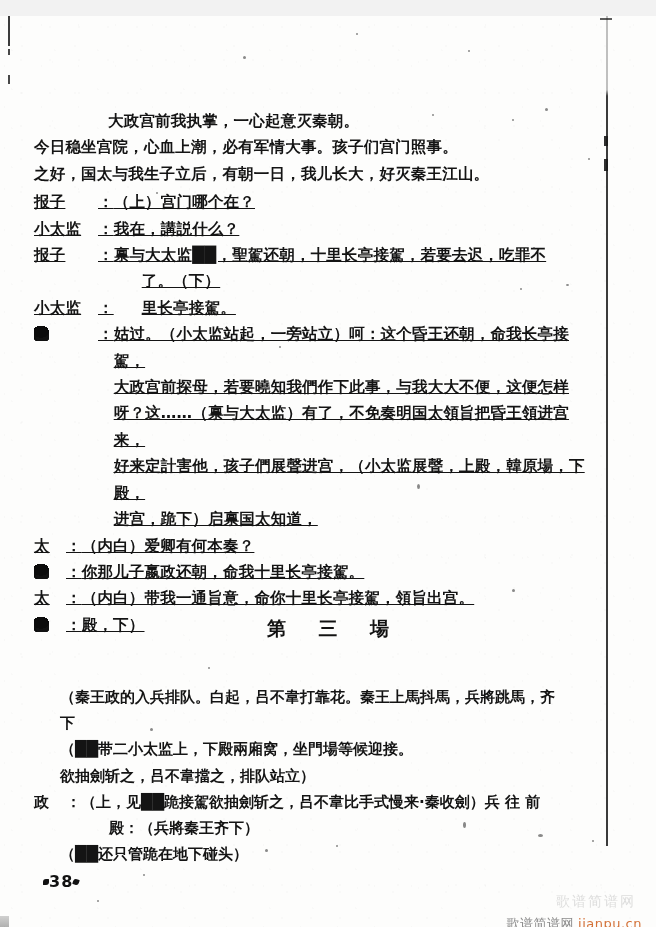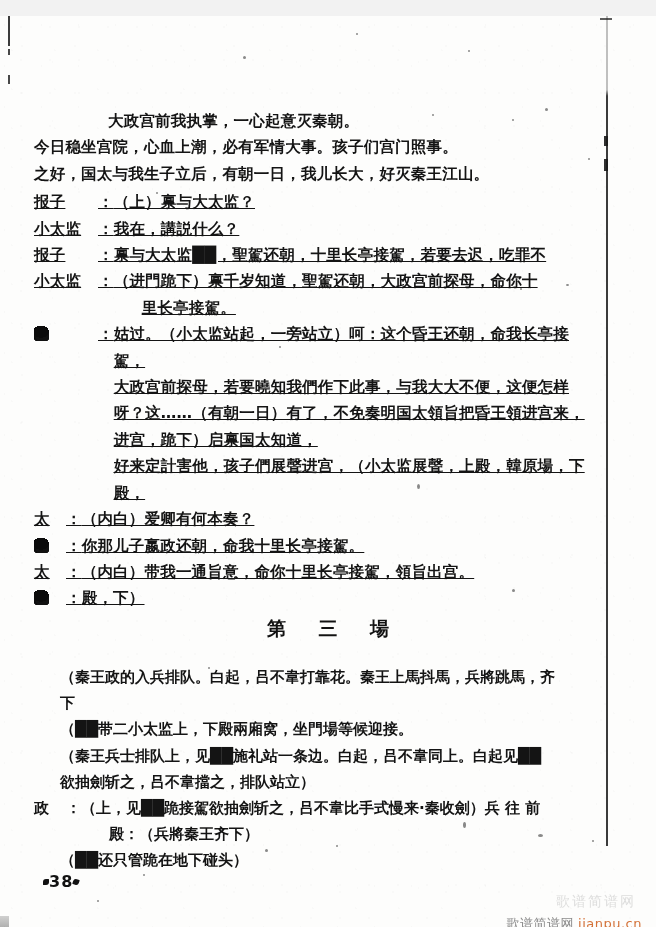--- a/index.html
+++ b/index.html
@@ -142,21 +142,21 @@
     font-weight: 700;
     letter-spacing: 13px;
     color: #121212;
     text-indent: 13px;
   }
 
   
   .stage-block {
     position: absolute;
     left: 34px;
-    top: 648px;
+    top: 668px;
     width: 560px;
     color: #141414;
     font-size: 15px;
     line-height: 26.2px;
     font-weight: 700;
   }
   .stage-dir {
     padding-left: 26px;
   }
   .stage-dir .cont {
@@ -237,58 +237,58 @@
     <div class="verse">
       <div class="verse-line indent">大政宫前我执掌，一心起意灭秦朝。</div>
       <div class="verse-line">今日稳坐宫院，心血上潮，必有军情大事。孩子们宫门照事。</div>
       <div class="verse-line">之好，国太与我生子立后，有朝一日，我儿长大，好灭秦王江山。</div>
     </div>
 
     <div class="speech">
       <span class="speech-name wide">报子</span>
       <span>：</span>
       <span class="speech-text">
-        <span>（上）禀与大太监？</span>
+        <span>（上）宫门哪个在？</span>
       </span>
     </div>
 
     <div class="speech">
       <span class="speech-name wide">小太监</span>
       <span>：</span>
       <span class="speech-text">
         <span>我在，講説什么？</span>
       </span>
     </div>
 
     <div class="speech">
       <span class="speech-name wide">报子</span>
       <span>：</span>
       <span class="speech-text">
         <span>禀与大太监██，聖駕还朝，十里长亭接駕，若要去迟，吃罪不</span>
+        <span class="cont">了。（下）</span>
       </span>
     </div>
 
     <div class="speech">
       <span class="speech-name wide">小太监</span>
       <span>：</span>
       <span class="speech-text">
-        <span>（进門跪下）禀千岁知道，聖駕还朝，大政宫前探母，命你十</span>
         <span class="cont">里长亭接駕。</span>
       </span>
     </div>
 
     <div class="speech">
       <span class="speech-name wide"><span class="inkblot"></span></span>
       <span>：</span>
       <span class="speech-text">
         <span>姑过。（小太监站起，一旁站立）呵：这个昏王还朝，命我长亭接駕，</span>
         <span class="cont flush">大政宫前探母，若要曉知我們作下此事，与我大大不便，这便怎样</span>
-        <span class="cont flush">呀？这……（有朝一日）有了，不免奏明国太領旨把昏王領进宫来，</span>
+        <span class="cont flush">呀？这……（禀与大太监）有了，不免奏明国太領旨把昏王領进宫来，</span>
+        <span class="cont flush">好来定計害他，孩子們展聲进宫，（小太监展聲，上殿，韓原場，下殿，</span>
         <span class="cont flush">进宫，跪下）启禀国太知道，</span>
-        <span class="cont flush">好来定計害他，孩子們展聲进宫，（小太监展聲，上殿，韓原場，下殿，</span>
       </span>
     </div>
 
     <div class="speech">
       <span class="speech-name narrow">太</span>
       <span>：</span>
       <span class="speech-text">
         <span>（内白）爱卿有何本奏？</span>
       </span>
     </div>
@@ -326,21 +326,20 @@
     <div class="stage-dir">
       <span>（秦王政的入兵排队。白起，吕不韋打靠花。秦王上馬抖馬，兵將跳馬，齐</span>
       <span class="cont">下</span>
     </div>
 
     <div class="stage-dir">
       <span>（██带二小太监上，下殿兩廂窝，坐門場等候迎接。</span>
     </div>
 
     <div class="stage-dir">
-      <span>（秦王兵士排队上，见██施礼站一条边。白起，吕不韋同上。白起见██</span>
       <span class="cont">欲抽劍斩之，吕不韋擋之，排队站立）</span>
     </div>
 
     <div class="stage-speech">
       <span class="speech-name">政</span>
       <span>：</span>
       <span class="speech-text">
         <span>（上，见██跪接駕欲抽劍斩之，吕不韋比手式慢来·秦收劍）兵 往 前</span>
         <span class="cont">殿：（兵將秦王齐下）</span>
       </span>

